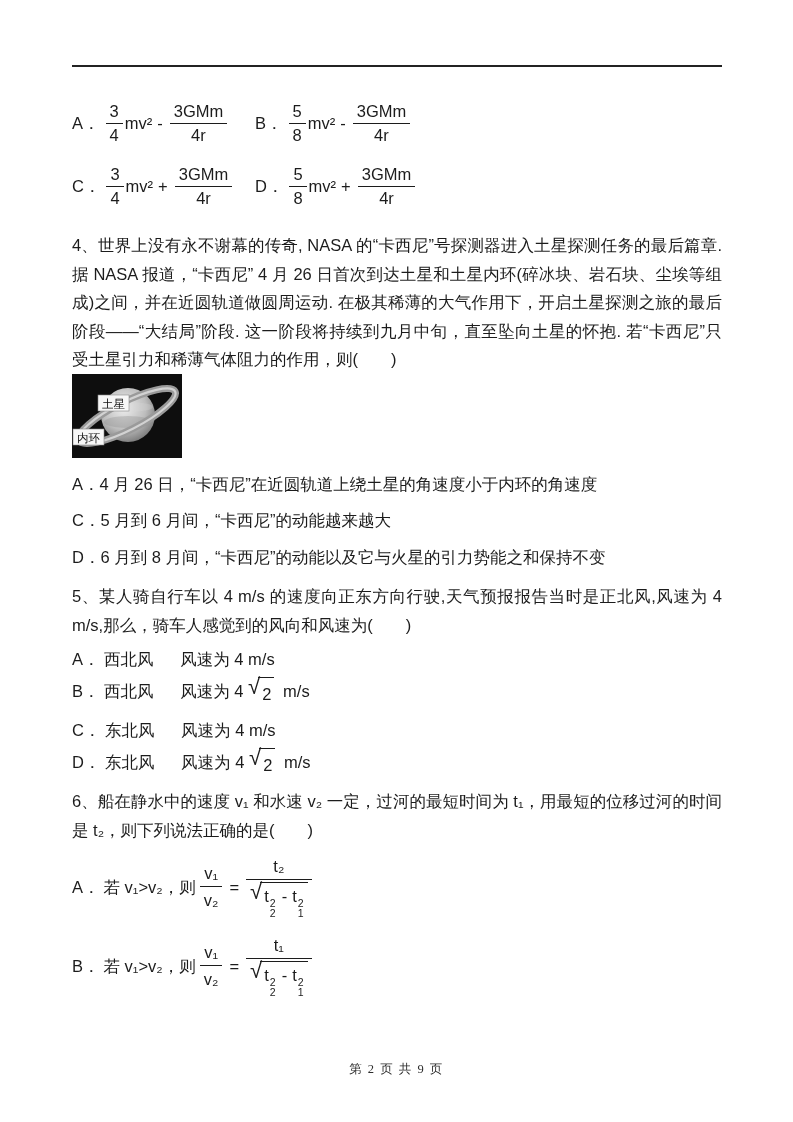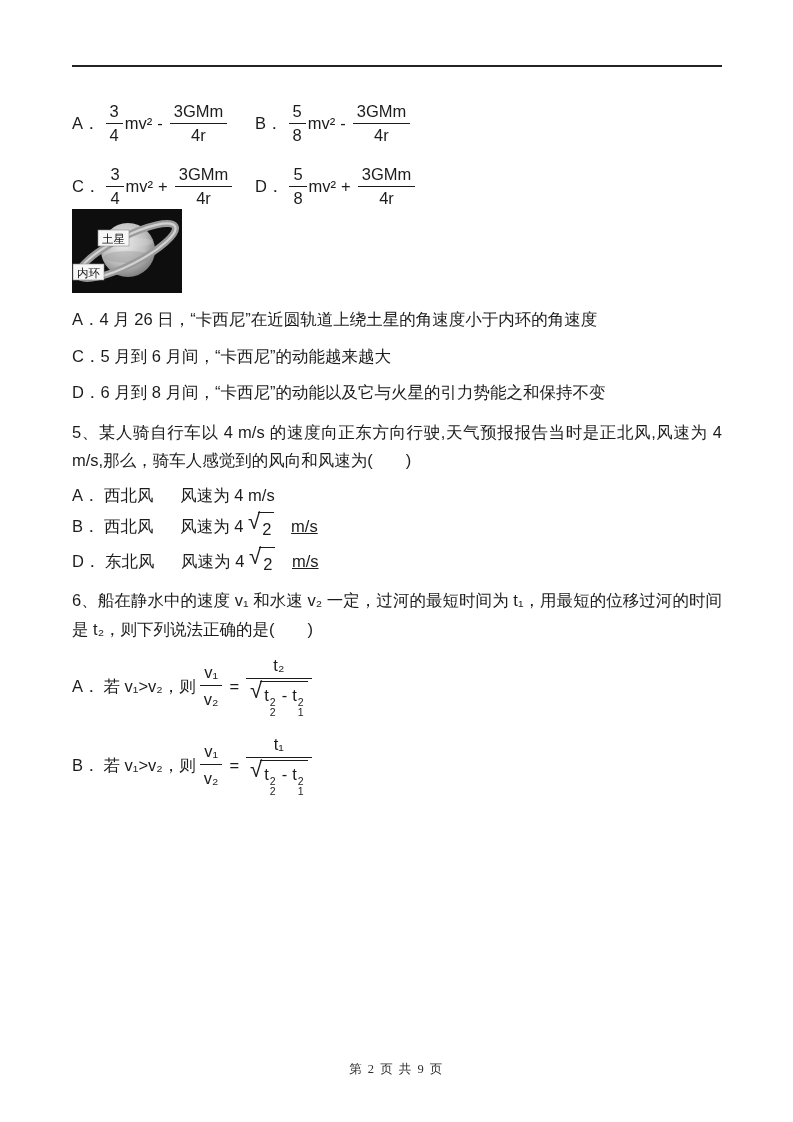--- a/index.html
+++ b/index.html
@@ -37,21 +37,21 @@
   .stem{line-height:28.5px;text-align:justify;}
   .stem.q4{margin-top:22px;}
   .stem.q5{margin-top:11px;}
   .stem.q6{margin-top:8px;}
   .opt-line{line-height:28.5px;}
   .mt12{margin-top:12px;}
   .mt8{margin-top:8px;}
   .mt6{margin-top:6px;}
   .mt3{margin-top:3px;}
   .wind{margin-right:22px;text-align:center;}
-  .unit{margin-left:12px;text-decoration:underline;}
+  .unit{margin-left:4px;}
 
   
   .saturn-fig{margin:0;padding:0;width:111px;height:84px;}
 
   
   .eq-row{display:flex;align-items:center;line-height:22px;}
   .eq-row.a{margin-top:10px;}
   .eq-row.b{margin-top:14px;}
   .eq-row .cond{margin-right:2px;text-align:center;}
   .eq-row .opt-label{margin-right:4px;}
@@ -122,20 +122,21 @@
           </span>
         <span>mv²</span>
         <span class="op">+</span>
         <span class="frac">
             <span class="num">3GMm</span>
             <span class="den">4r</span>
           </span>
       </div>
     </div>
 
+    <p class="stem q4">4、世界上没有永不谢幕的传奇, NASA 的“卡西尼”号探测器进入土星探测任务的最后篇章.据 NASA 报道，“卡西尼” 4 月 26 日首次到达土星和土星内环(碎冰块、岩石块、尘埃等组成)之间，并在近圆轨道做圆周运动. 在极其稀薄的大气作用下，开启土星探测之旅的最后阶段——“大结局”阶段. 这一阶段将持续到九月中旬，直至坠向土星的怀抱. 若“卡西尼”只受土星引力和稀薄气体阻力的作用，则(　　)</p>
 
     <figure class="saturn-fig">
       <svg width="110" height="84" viewBox="0 0 110 84">
         <defs>
           <radialGradient id="pg" cx="42%" cy="36%" r="75%">
             <stop offset="0%" stop-color="#efefef"></stop>
             <stop offset="55%" stop-color="#bdbdbd"></stop>
             <stop offset="88%" stop-color="#7d7d7d"></stop>
             <stop offset="100%" stop-color="#565656"></stop>
           </radialGradient>
@@ -173,20 +174,25 @@
     <p class="opt-line mt3">
       <span class="opt-label">B．</span>
       <span class="wind">西北风</span>
       <span>风速为 4</span>
       <span class="sqrt">
           <span class="sign">√</span>
           <span class="rad">2</span>
         </span>
       <span class="unit">m/s</span>
     </p>
+    <p class="opt-line mt8">
+      <span class="opt-label">C．</span>
+      <span class="wind">东北风</span>
+      <span>风速为 4 m/s</span>
+    </p>
     <p class="opt-line mt3">
       <span class="opt-label">D．</span>
       <span class="wind">东北风</span>
       <span>风速为 4</span>
       <span class="sqrt">
           <span class="sign">√</span>
           <span class="rad">2</span>
         </span>
       <span class="unit">m/s</span>
     </p>

